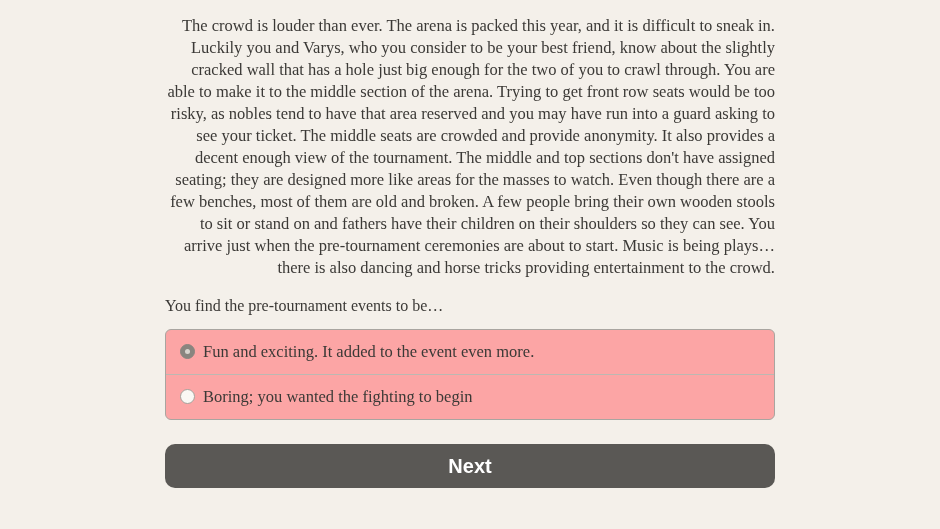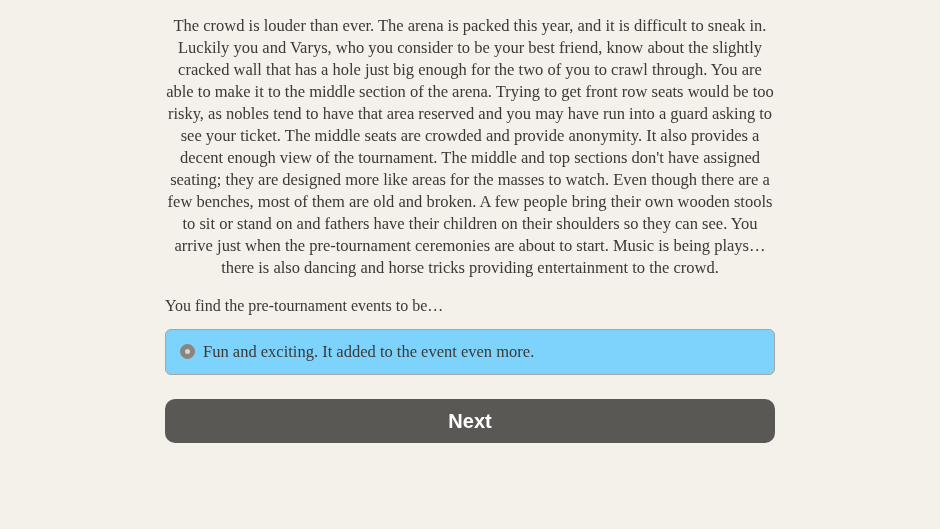--- a/index.html
+++ b/index.html
@@ -16,30 +16,30 @@
   }
   .column {
     width: 610px;
     margin: 0 auto;
     padding-top: 15px;
   }
   .story-paragraph {
     margin: 0;
     font-size: 16.5px;
     line-height: 22px;
-    text-align: center;
+    text-align: right;
   }
   .choice-question {
     margin: 16px 0 0 0;
     font-size: 16px;
     line-height: 22px;
   }
   .choices {
     margin-top: 12px;
-    background: #7dd3fc;
+    background: #fca5a5;
     border: 1px solid #a9a5a0;
     border-radius: 6px;
     overflow: hidden;
   }
   .choice {
     display: block;
     padding: 11px 14px;
     font-size: 16.5px;
     line-height: 22px;
     cursor: pointer;
@@ -98,19 +98,22 @@
   <p class="story-paragraph">The crowd is louder than ever. The arena is packed this year, and it is difficult to sneak in. Luckily you and Varys, who you consider to be your best friend, know about the slightly cracked wall that has a hole just big enough for the two of you to crawl through. You are able to make it to the middle section of the arena. Trying to get front row seats would be too risky, as nobles tend to have that area reserved and you may have run into a guard asking to see your ticket. The middle seats are crowded and provide anonymity. It also provides a decent enough view of the tournament. The middle and top sections don't have assigned seating; they are designed more like areas for the masses to watch. Even though there are a few benches, most of them are old and broken. A few people bring their own wooden stools to sit or stand on and fathers have their children on their shoulders so they can see. You arrive just when the pre-tournament ceremonies are about to start. Music is being plays…there is also dancing and horse tricks providing entertainment to the crowd.</p>
 
   <p class="choice-question">You find the pre-tournament events to be…</p>
 
   <div class="choices">
 
     <label class="choice">
       <span class="radio checked"></span><span>Fun and exciting. It added to the event even more.</span>
     </label>
 
+    <label class="choice">
+      <span class="radio"></span><span>Boring; you wanted the fighting to begin</span>
+    </label>
 
 
   </div>
 
   <button class="next-button">Next</button>
 
 </main>
 
 </body></html>

